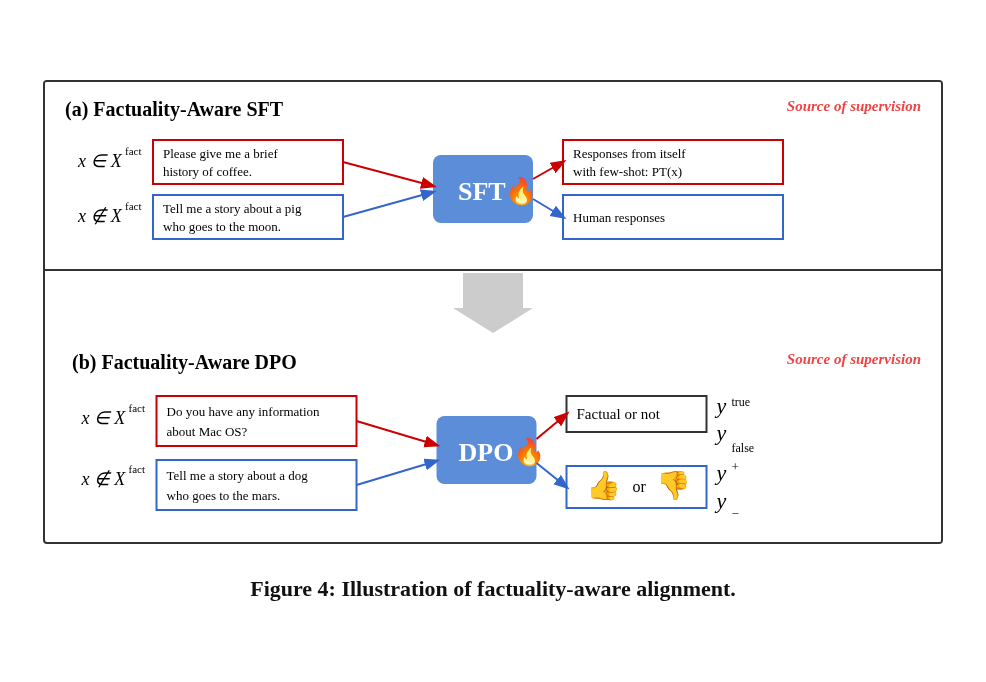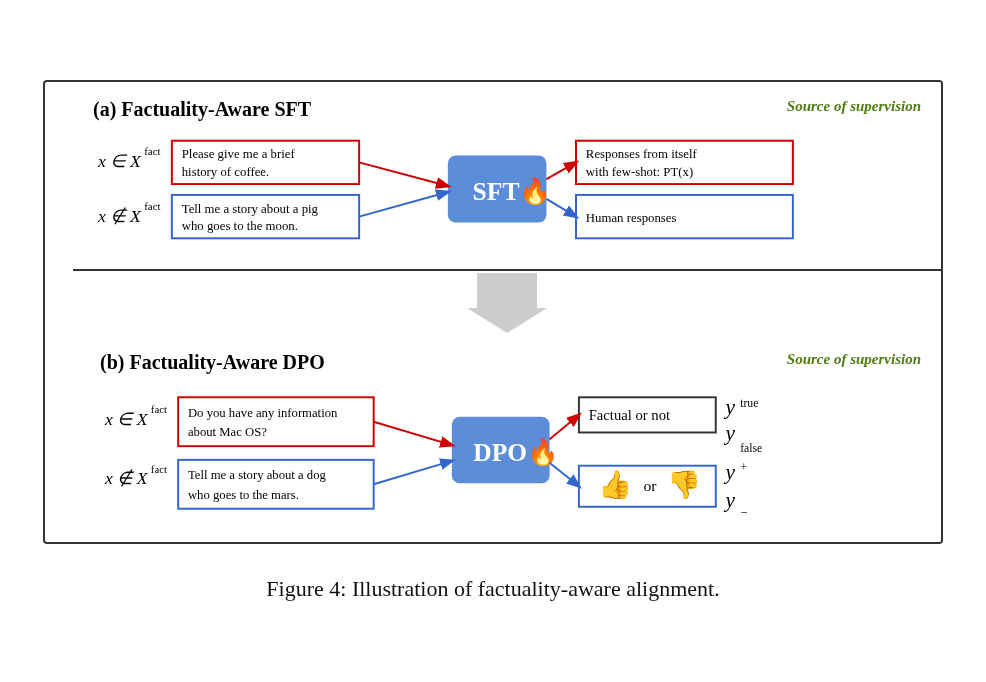--- a/index.html
+++ b/index.html
@@ -14,21 +14,20 @@
       min-height: 682px;
       padding: 20px;
     }
 
     .diagram-container {
       width: 900px;
       border: 2px solid #333;
       border-radius: 4px;
       overflow: hidden;
       margin-bottom: 24px;
-      padding-left: 28px;
     }
 
     
     .section-a {
       border-bottom: 2px solid #333;
       padding: 16px 20px 20px 20px;
       position: relative;
       background: #fff;
     }
 
@@ -46,29 +45,30 @@
       margin-bottom: 14px;
     }
 
     .source-label {
       position: absolute;
       top: 16px;
       right: 20px;
       font-size: 15px;
       font-style: italic;
       font-weight: bold;
-      color: #4d7c0f;
+      color: #ef4444;
     }
 
     
     .figure-caption {
       font-size: 22px;
       color: #111;
       text-align: center;
       margin-top: 8px;
+      font-weight: bold;
     }
 
     
     .diagram-inner {
       position: relative;
       width: 100%;
     }
   </style>
 </head>
 <body>

